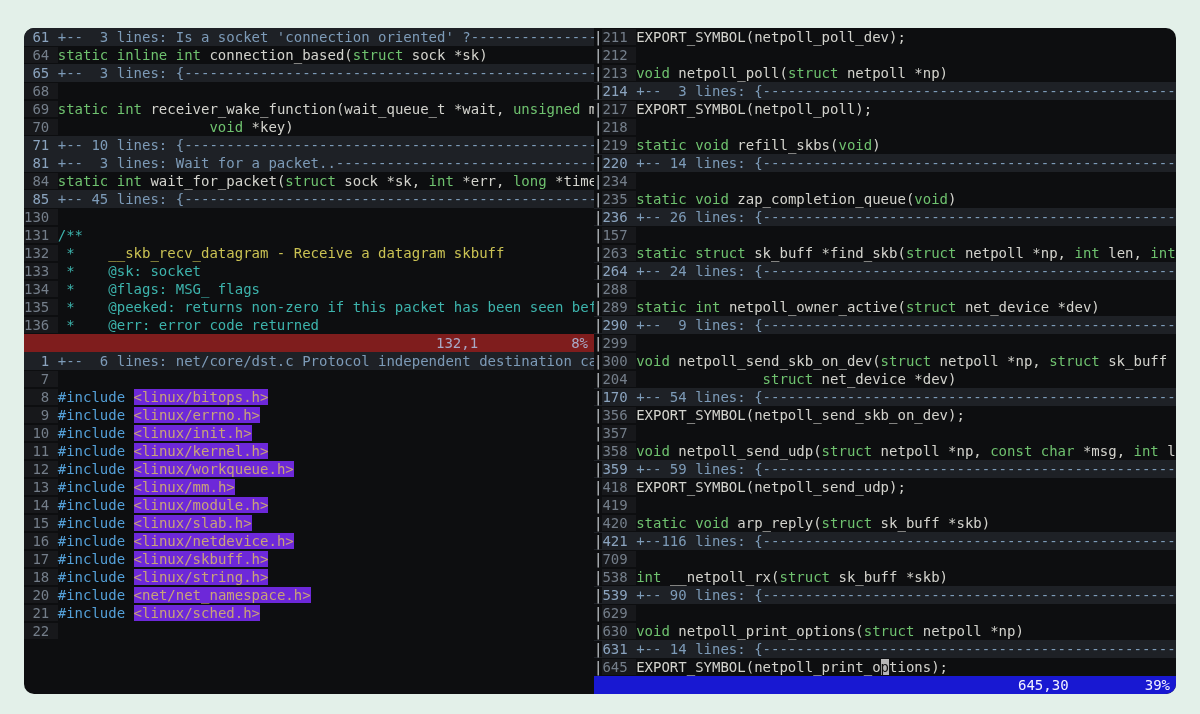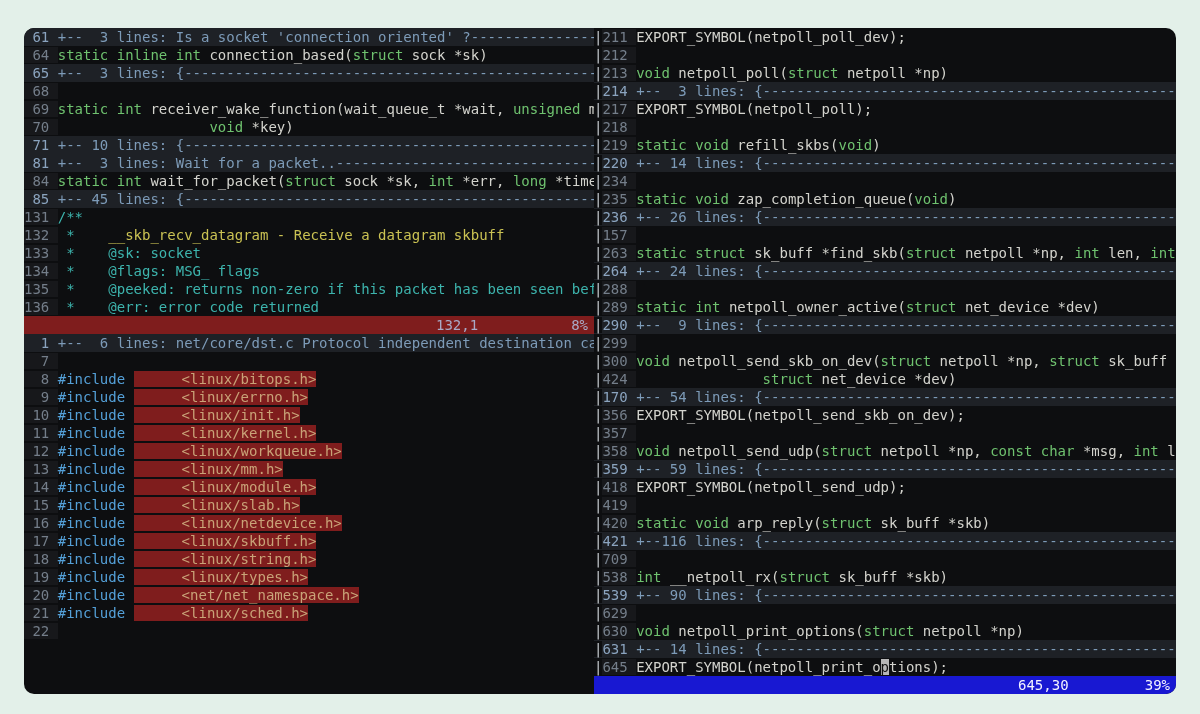--- a/index.html
+++ b/index.html
@@ -27,21 +27,21 @@
   .ln  { color: #747e8a; background: #17181b; }
   .sep { color: #c4c8cd; background: #0d0e10; }
   .fold-row { background: #1e2126; }
   .fold-row .ln { background: transparent; color: #8ba4bf; }
   .fold { color: #7d9bb8; }
   .kw  { color: #6fc26f; }
   .txt { color: #d3d3cd; }
   .cmt { color: #3db4ad; }
   .ttl { color: #cac253; }
   .inc { color: #54a0d8; }
-  .str { color: #c9a378; background: #7f1d1d; padding-left: 48px; }
+  .str { color: #c9a378; background: #6d28d9; }
   .cur { background: #b7b7b7; color: #111111; }
   .status {
     height: 18px; line-height: 18px; font-size: 14px;
     background: #7f1d1d; color: #a9a9c6;
     position: relative; white-space: pre; overflow: hidden;
   }
   .status .ruler { position: absolute; left: calc(100% - 158px); top: 0; }
   .status .pct { position: absolute; right: 6px; top: 0; }
   .status.active { background: #1818d2; color: #e6e6ff; }
   .status.active .ruler, .status.active .pct { color: #f2f2ff; }
@@ -55,20 +55,21 @@
         <div class="row fold-row"><span class="ln"> 61 </span><span class="fold">+--  3 lines: Is a socket 'connection oriented' ?--------------------------------------------------------------------------------</span></div>
         <div class="row"><span class="ln"> 64 </span><span class="kw">static inline int</span><span class="txt"> connection_based(</span><span class="kw">struct</span><span class="txt"> sock *sk)</span></div>
         <div class="row fold-row"><span class="ln"> 65 </span><span class="fold">+--  3 lines: {--------------------------------------------------------------------------------</span></div>
         <div class="row"><span class="ln"> 68 </span></div>
         <div class="row"><span class="ln"> 69 </span><span class="kw">static int</span><span class="txt"> receiver_wake_function(wait_queue_t *wait, </span><span class="kw">unsigned</span><span class="txt"> mode, </span></div>
         <div class="row"><span class="ln"> 70 </span><span class="txt">                  </span><span class="kw">void</span><span class="txt"> *key)</span></div>
         <div class="row fold-row"><span class="ln"> 71 </span><span class="fold">+-- 10 lines: {--------------------------------------------------------------------------------</span></div>
         <div class="row fold-row"><span class="ln"> 81 </span><span class="fold">+--  3 lines: Wait for a packet..--------------------------------------------------------------------------------</span></div>
         <div class="row"><span class="ln"> 84 </span><span class="kw">static int</span><span class="txt"> wait_for_packet(</span><span class="kw">struct</span><span class="txt"> sock *sk, </span><span class="kw">int</span><span class="txt"> *err, </span><span class="kw">long</span><span class="txt"> *timeo)</span></div>
         <div class="row fold-row"><span class="ln"> 85 </span><span class="fold">+-- 45 lines: {--------------------------------------------------------------------------------</span></div>
+        <div class="row"><span class="ln">130 </span></div>
         <div class="row"><span class="ln">131 </span><span class="cmt">/**</span></div>
         <div class="row"><span class="ln">132 </span><span class="cmt"> *    </span><span class="ttl">__skb_recv_datagram - Receive a datagram skbuff</span></div>
         <div class="row"><span class="ln">133 </span><span class="cmt"> *    @sk: socket</span></div>
         <div class="row"><span class="ln">134 </span><span class="cmt"> *    @flags: MSG_ flags</span></div>
         <div class="row"><span class="ln">135 </span><span class="cmt"> *    @peeked: returns non-zero if this packet has been seen before</span></div>
         <div class="row"><span class="ln">136 </span><span class="cmt"> *    @err: error code returned</span></div>
       </div>
     <div class="status">
       
       <span class="ruler">132,1</span>
@@ -81,21 +82,20 @@
         <div class="row"><span class="ln">  9 </span><span class="inc">#include</span><span class="txt"> </span><span class="str">&lt;linux/errno.h&gt;</span></div>
         <div class="row"><span class="ln"> 10 </span><span class="inc">#include</span><span class="txt"> </span><span class="str">&lt;linux/init.h&gt;</span></div>
         <div class="row"><span class="ln"> 11 </span><span class="inc">#include</span><span class="txt"> </span><span class="str">&lt;linux/kernel.h&gt;</span></div>
         <div class="row"><span class="ln"> 12 </span><span class="inc">#include</span><span class="txt"> </span><span class="str">&lt;linux/workqueue.h&gt;</span></div>
         <div class="row"><span class="ln"> 13 </span><span class="inc">#include</span><span class="txt"> </span><span class="str">&lt;linux/mm.h&gt;</span></div>
         <div class="row"><span class="ln"> 14 </span><span class="inc">#include</span><span class="txt"> </span><span class="str">&lt;linux/module.h&gt;</span></div>
         <div class="row"><span class="ln"> 15 </span><span class="inc">#include</span><span class="txt"> </span><span class="str">&lt;linux/slab.h&gt;</span></div>
         <div class="row"><span class="ln"> 16 </span><span class="inc">#include</span><span class="txt"> </span><span class="str">&lt;linux/netdevice.h&gt;</span></div>
         <div class="row"><span class="ln"> 17 </span><span class="inc">#include</span><span class="txt"> </span><span class="str">&lt;linux/skbuff.h&gt;</span></div>
         <div class="row"><span class="ln"> 18 </span><span class="inc">#include</span><span class="txt"> </span><span class="str">&lt;linux/string.h&gt;</span></div>
-        <div class="row"><span class="ln"> 19 </span><span class="inc">#include</span><span class="txt"> </span><span class="str">&lt;linux/types.h&gt;</span></div>
         <div class="row"><span class="ln"> 20 </span><span class="inc">#include</span><span class="txt"> </span><span class="str">&lt;net/net_namespace.h&gt;</span></div>
         <div class="row"><span class="ln"> 21 </span><span class="inc">#include</span><span class="txt"> </span><span class="str">&lt;linux/sched.h&gt;</span></div>
         <div class="row"><span class="ln"> 22 </span></div>
       </div>
   </div>
   <div class="col-right">
     <div id="pane-netpoll">
         <div class="row"><span class="sep">|</span><span class="ln">211 </span><span class="txt">EXPORT_SYMBOL(netpoll_poll_dev);</span></div>
         <div class="row"><span class="sep">|</span><span class="ln">212 </span></div>
         <div class="row"><span class="sep">|</span><span class="ln">213 </span><span class="kw">void</span><span class="txt"> netpoll_poll(</span><span class="kw">struct</span><span class="txt"> netpoll *np)</span></div>
@@ -108,21 +108,21 @@
         <div class="row"><span class="sep">|</span><span class="ln">235 </span><span class="kw">static void</span><span class="txt"> zap_completion_queue(</span><span class="kw">void</span><span class="txt">)</span></div>
         <div class="row fold-row"><span class="sep">|</span><span class="ln">236 </span><span class="fold">+-- 26 lines: {--------------------------------------------------------------------------------</span></div>
         <div class="row"><span class="sep">|</span><span class="ln">157 </span></div>
         <div class="row"><span class="sep">|</span><span class="ln">263 </span><span class="kw">static struct</span><span class="txt"> sk_buff *find_skb(</span><span class="kw">struct</span><span class="txt"> netpoll *np, </span><span class="kw">int</span><span class="txt"> len, </span><span class="kw">int</span><span class="txt"> reserve)</span></div>
         <div class="row fold-row"><span class="sep">|</span><span class="ln">264 </span><span class="fold">+-- 24 lines: {--------------------------------------------------------------------------------</span></div>
         <div class="row"><span class="sep">|</span><span class="ln">288 </span></div>
         <div class="row"><span class="sep">|</span><span class="ln">289 </span><span class="kw">static int</span><span class="txt"> netpoll_owner_active(</span><span class="kw">struct</span><span class="txt"> net_device *dev)</span></div>
         <div class="row fold-row"><span class="sep">|</span><span class="ln">290 </span><span class="fold">+--  9 lines: {--------------------------------------------------------------------------------</span></div>
         <div class="row"><span class="sep">|</span><span class="ln">299 </span></div>
         <div class="row"><span class="sep">|</span><span class="ln">300 </span><span class="kw">void</span><span class="txt"> netpoll_send_skb_on_dev(</span><span class="kw">struct</span><span class="txt"> netpoll *np, </span><span class="kw">struct</span><span class="txt"> sk_buff *skb,</span></div>
-        <div class="row"><span class="sep">|</span><span class="ln">424 </span><span class="txt">               </span><span class="kw">struct</span><span class="txt"> net_device *dev)</span></div>
+        <div class="row"><span class="sep">|</span><span class="ln">204 </span><span class="txt">               </span><span class="kw">struct</span><span class="txt"> net_device *dev)</span></div>
         <div class="row fold-row"><span class="sep">|</span><span class="ln">170 </span><span class="fold">+-- 54 lines: {--------------------------------------------------------------------------------</span></div>
         <div class="row"><span class="sep">|</span><span class="ln">356 </span><span class="txt">EXPORT_SYMBOL(netpoll_send_skb_on_dev);</span></div>
         <div class="row"><span class="sep">|</span><span class="ln">357 </span></div>
         <div class="row"><span class="sep">|</span><span class="ln">358 </span><span class="kw">void</span><span class="txt"> netpoll_send_udp(</span><span class="kw">struct</span><span class="txt"> netpoll *np, </span><span class="kw">const char</span><span class="txt"> *msg, </span><span class="kw">int</span><span class="txt"> len)</span></div>
         <div class="row fold-row"><span class="sep">|</span><span class="ln">359 </span><span class="fold">+-- 59 lines: {--------------------------------------------------------------------------------</span></div>
         <div class="row"><span class="sep">|</span><span class="ln">418 </span><span class="txt">EXPORT_SYMBOL(netpoll_send_udp);</span></div>
         <div class="row"><span class="sep">|</span><span class="ln">419 </span></div>
         <div class="row"><span class="sep">|</span><span class="ln">420 </span><span class="kw">static void</span><span class="txt"> arp_reply(</span><span class="kw">struct</span><span class="txt"> sk_buff *skb)</span></div>
         <div class="row fold-row"><span class="sep">|</span><span class="ln">421 </span><span class="fold">+--116 lines: {--------------------------------------------------------------------------------</span></div>
         <div class="row"><span class="sep">|</span><span class="ln">709 </span></div>

